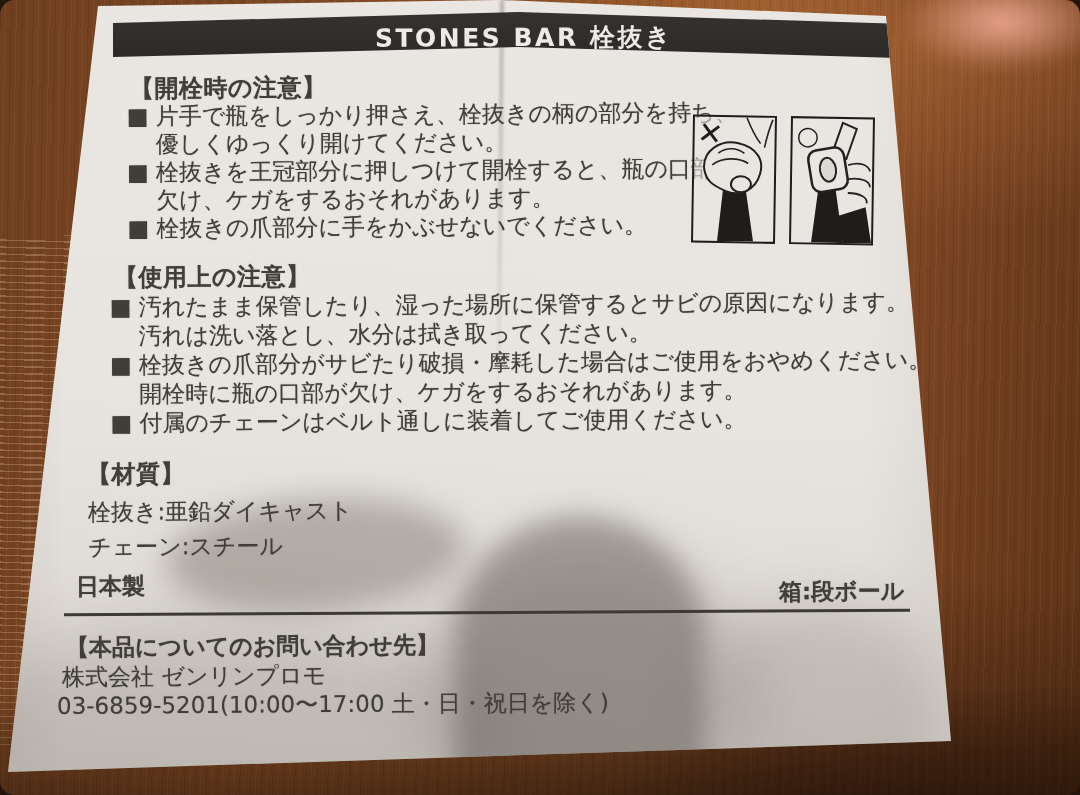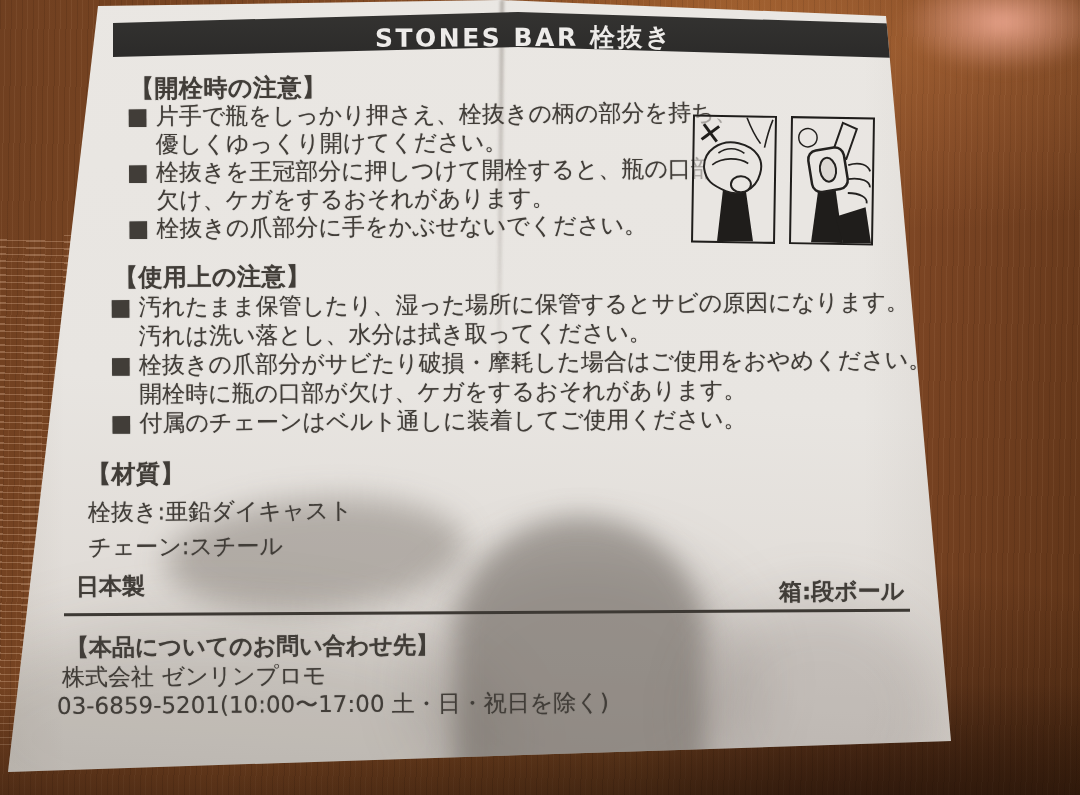--- a/index.html
+++ b/index.html
@@ -1,17 +1,17 @@
 <!DOCTYPE html>
 <html><head>
 <meta charset="utf-8">
 <style>
   html,body{margin:0;padding:0;background:#24150c;}
   .stage{position:relative;width:1080px;height:795px;overflow:hidden;
-         font-family:"DejaVu Sans","Liberation Sans",sans-serif;}
+         font-family:"DejaVu Sans","Liberation Sans",sans-serif;border-radius:15px;}
 
   
   .wood{position:absolute;inset:0;
     background:linear-gradient(100deg,#6f3f20 0%,#7e4823 25%,#8e5227 48%,#95582b 62%,#7a4423 80%,#5d3317 100%);}
   .wood-grain{position:absolute;inset:0;opacity:.9;
     background:repeating-linear-gradient(91deg,rgba(60,30,12,.20) 0 1px,transparent 1px 5px,rgba(255,210,170,.07) 5px 6px,transparent 6px 11px);}
   .wood-scratches{position:absolute;left:0;top:235px;width:200px;height:510px;opacity:.85;
     background:repeating-linear-gradient(1.5deg,rgba(255,218,188,.30) 0 1.5px,transparent 1.5px 7px);
     filter:blur(.6px);}
   .wood-light{position:absolute;inset:0;

